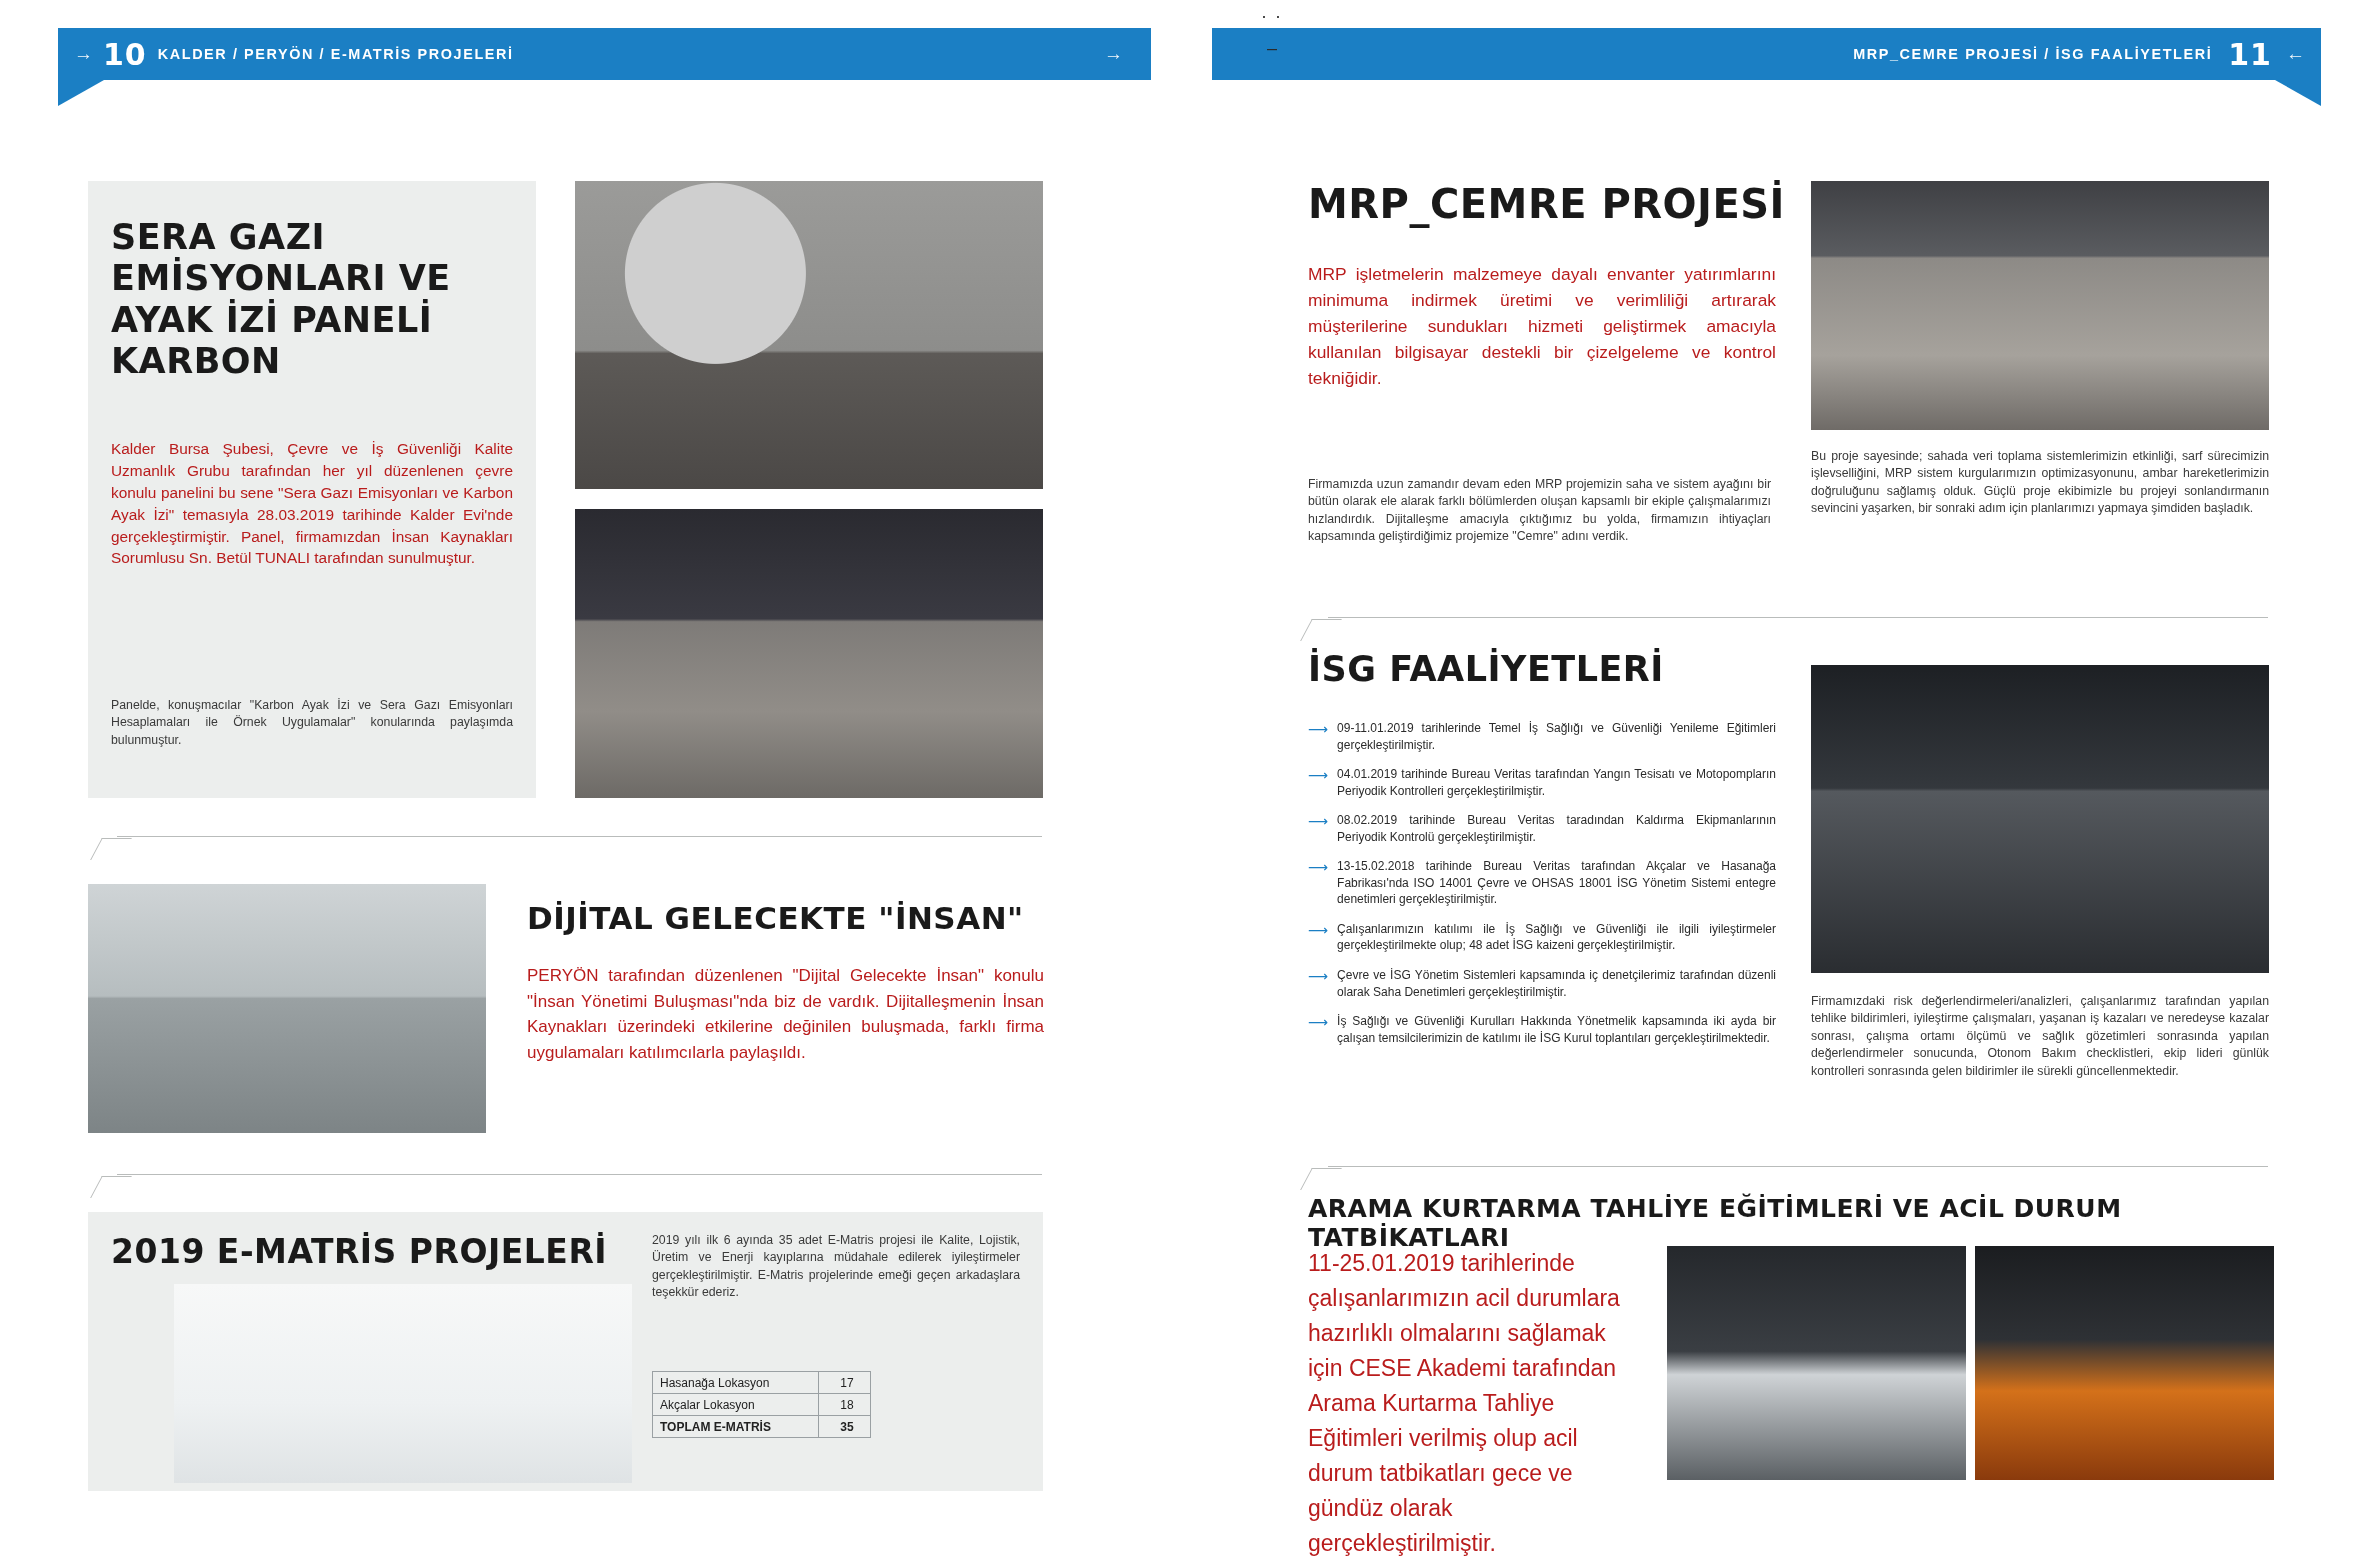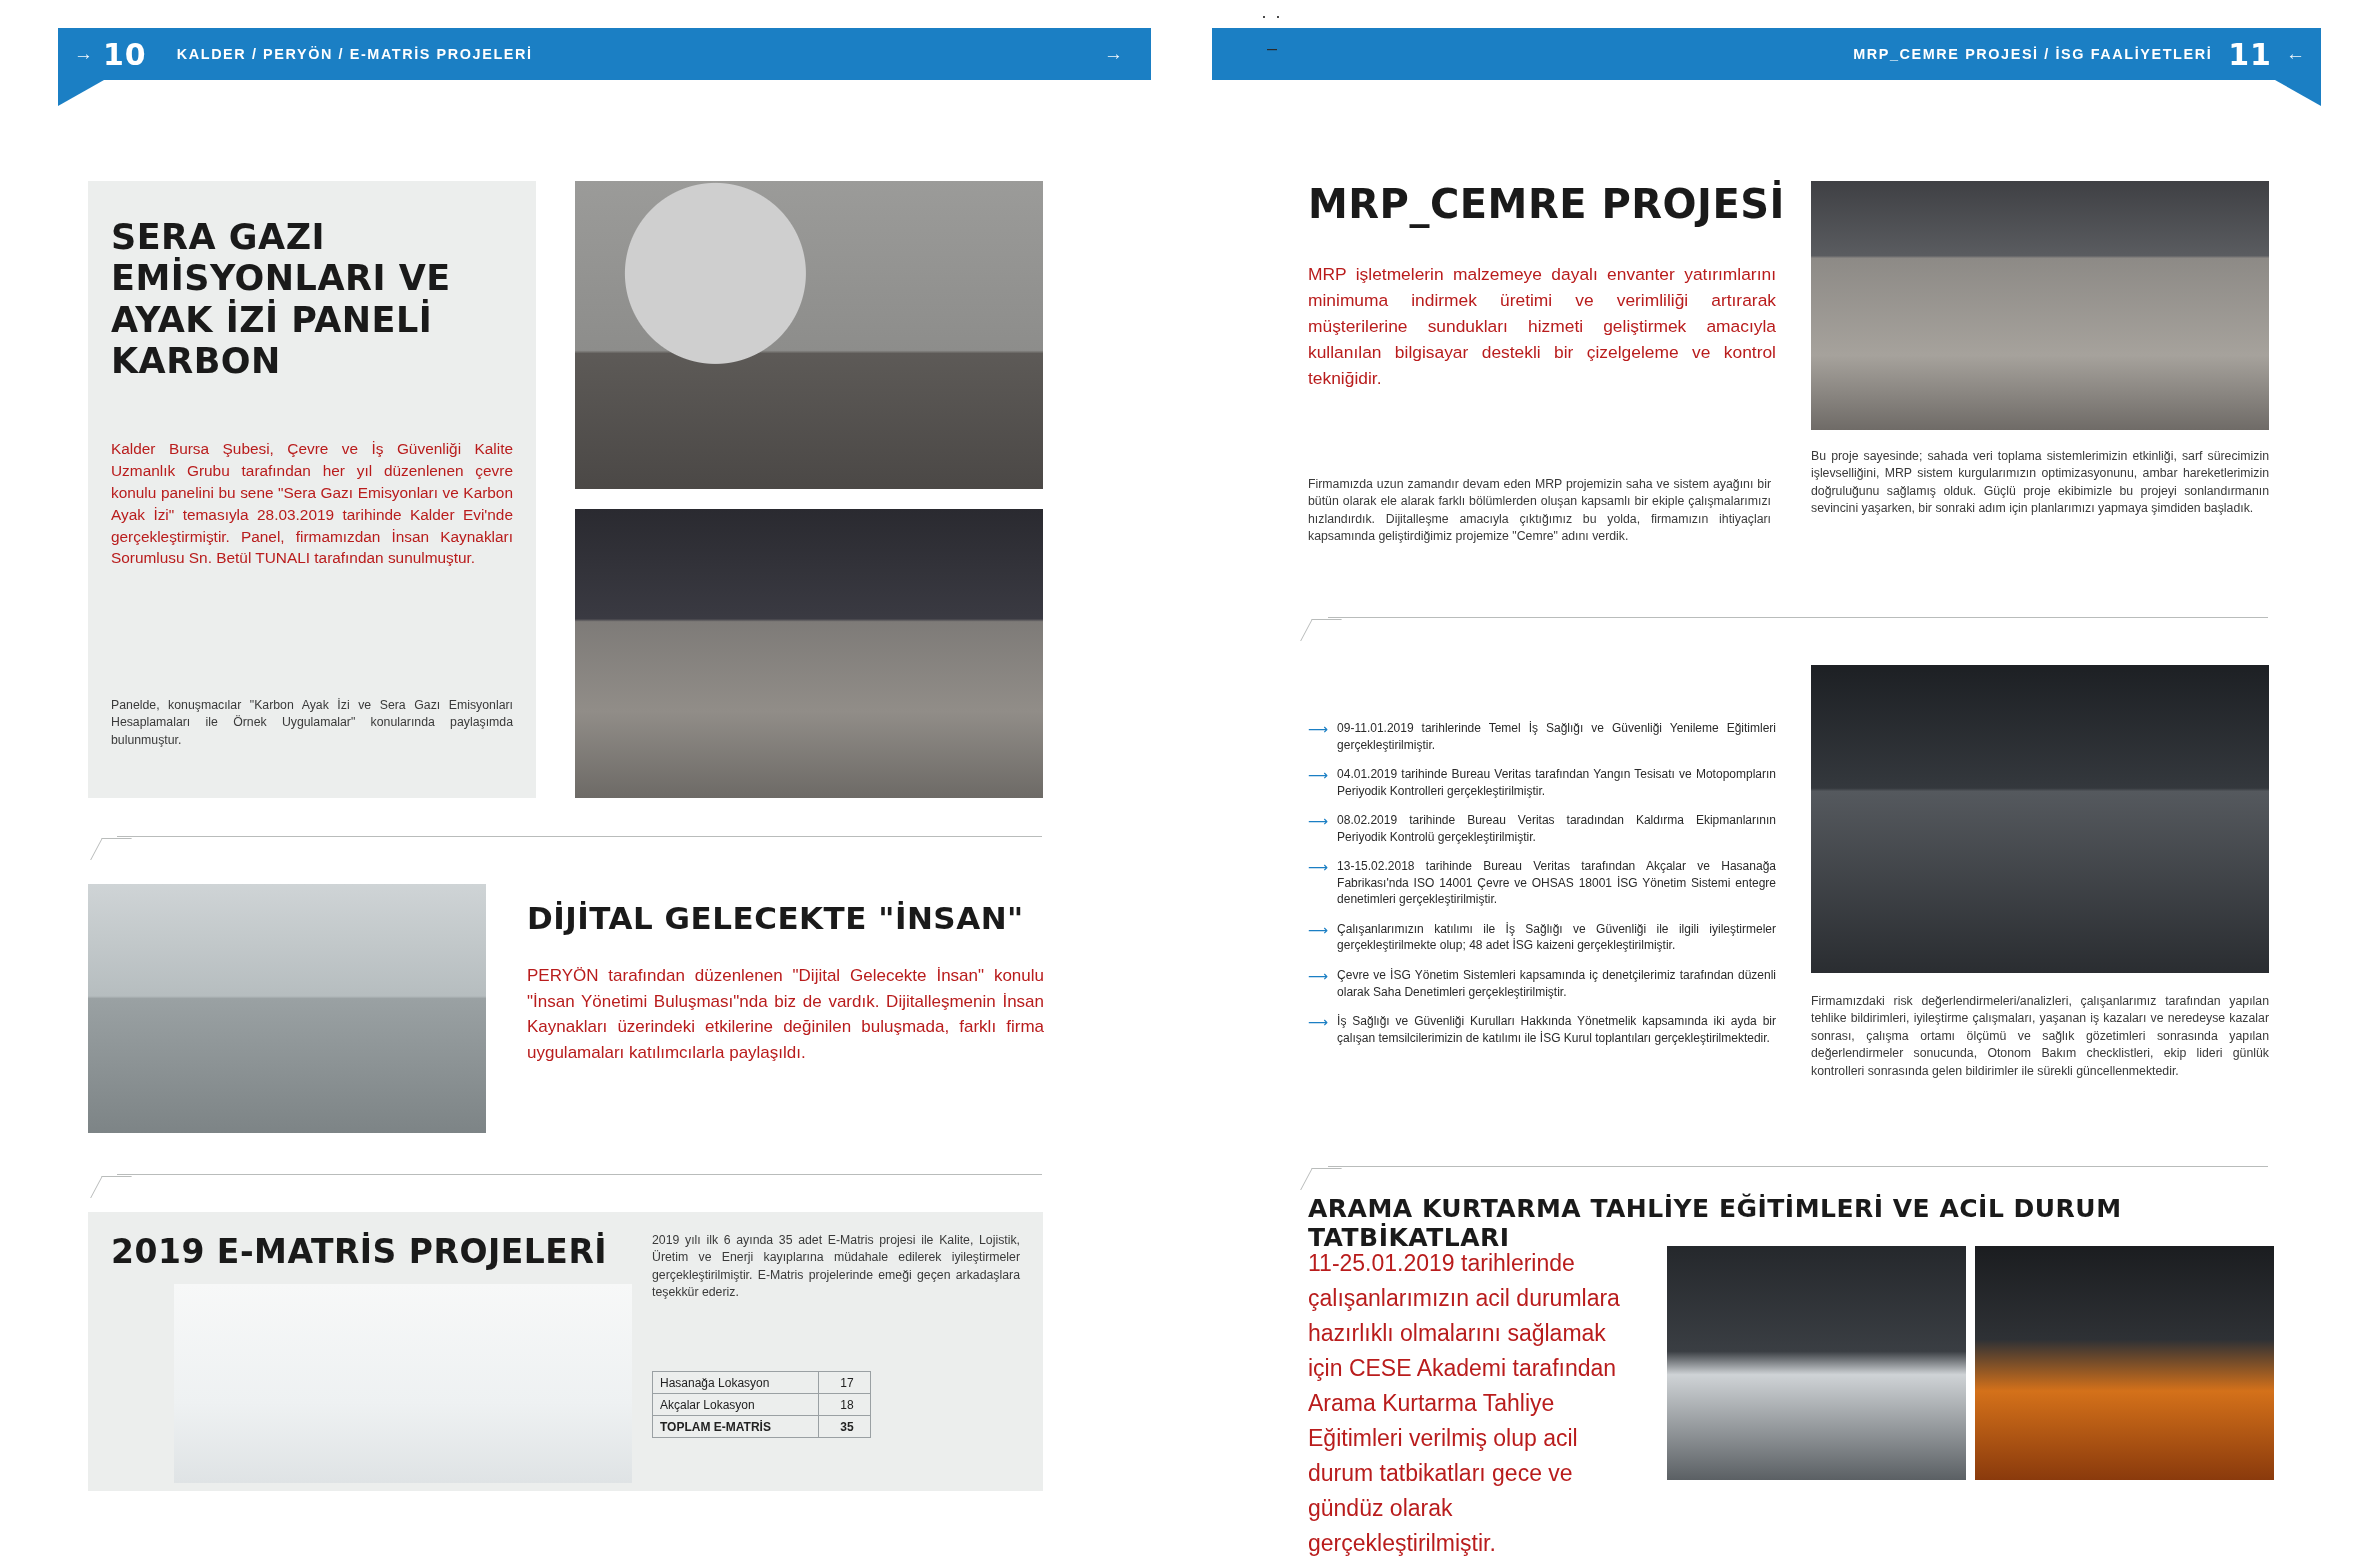--- a/index.html
+++ b/index.html
@@ -30,21 +30,21 @@
   }
   .hdr-notch-r {
     position: absolute; right: 58px; top: 80px; width: 46px; height: 26px;
     background: #1b7fc4;
     clip-path: polygon(0 0, 100% 0, 100% 100%);
   }
   .hdr-arrow { font-size: 19px; margin: 0 10px 0 16px; opacity: .95; }
   .hdr-pg {
     font-family: "DejaVu Sans", sans-serif;
     font-size: 30px; font-weight: bold; letter-spacing: 1px;
-    margin-right: 30px;
+    margin-right: 11px;
   }
   .hdr-txt {
     font-size: 14.4px; letter-spacing: 1.6px; font-weight: bold;
     text-transform: uppercase;
   }
   .hdr-right .hdr-pg { margin-left: 16px; margin-right: 0; }
   .hdr-right .hdr-arrow { margin: 0 16px 0 14px; }
   .hdr-dots { position: absolute; left: 72px; top: 6px; color: #2b2b2b; font-size: 18px; letter-spacing: 8px; }
   .hdr-dash { position: absolute; left: 78px; top: 38px; color: #2b2b2b; font-size: 18px; }
 
@@ -196,20 +196,21 @@
     <div class="imgbox" style="left:622px; top:181px; width:458px; height:249px;">
       <div class="ph ph-meeting"></div>
     </div>
 
     <div class="small-txt" style="position:absolute; left:119px; top:476px; width:463px;">Firmamızda uzun zamandır devam eden MRP projemizin saha ve sistem ayağını bir bütün olarak ele alarak farklı bölümlerden oluşan kapsamlı bir ekiple çalışmalarımızı hızlandırdık. Dijitalleşme amacıyla çıktığımız bu yolda, firmamızın ihtiyaçları kapsamında geliştirdiğimiz projemize "Cemre" adını verdik.</div>
     <div class="small-txt" style="position:absolute; left:622px; top:448px; width:458px;">Bu proje sayesinde; sahada veri toplama sistemlerimizin etkinliği, sarf sürecimizin işlevselliğini, MRP sistem kurgularımızın optimizasyonunu, ambar hareketlerimizin doğruluğunu sağlamış olduk. Güçlü proje ekibimizle bu projeyi sonlandırmanın sevincini yaşarken, bir sonraki adım için planlarımızı yapmaya şimdiden başladık.</div>
 
     <div class="rule" style="left:139px; top:617px; width:940px;"></div>
     <div class="flag" style="left:117px; top:619px;"></div>
 
+    <div class="title-display" style="position:absolute; left:119px; top:649px; width:517px; font-size:35px;">İSG FAALİYETLERİ</div>
 
     <div style="position:absolute; left:119px; top:720px; width:468px;">
       <div class="isg-item">
         <span class="isg-arrow">⟶</span>
         <span class="isg-text">09-11.01.2019 tarihlerinde Temel İş Sağlığı ve Güvenliği Yenileme Eğitimleri gerçekleştirilmiştir.</span>
       </div>
       <div class="isg-item">
         <span class="isg-arrow">⟶</span>
         <span class="isg-text">04.01.2019 tarihinde Bureau Veritas tarafından Yangın Tesisatı ve Motopompların Periyodik Kontrolleri gerçekleştirilmiştir.</span>
       </div>

